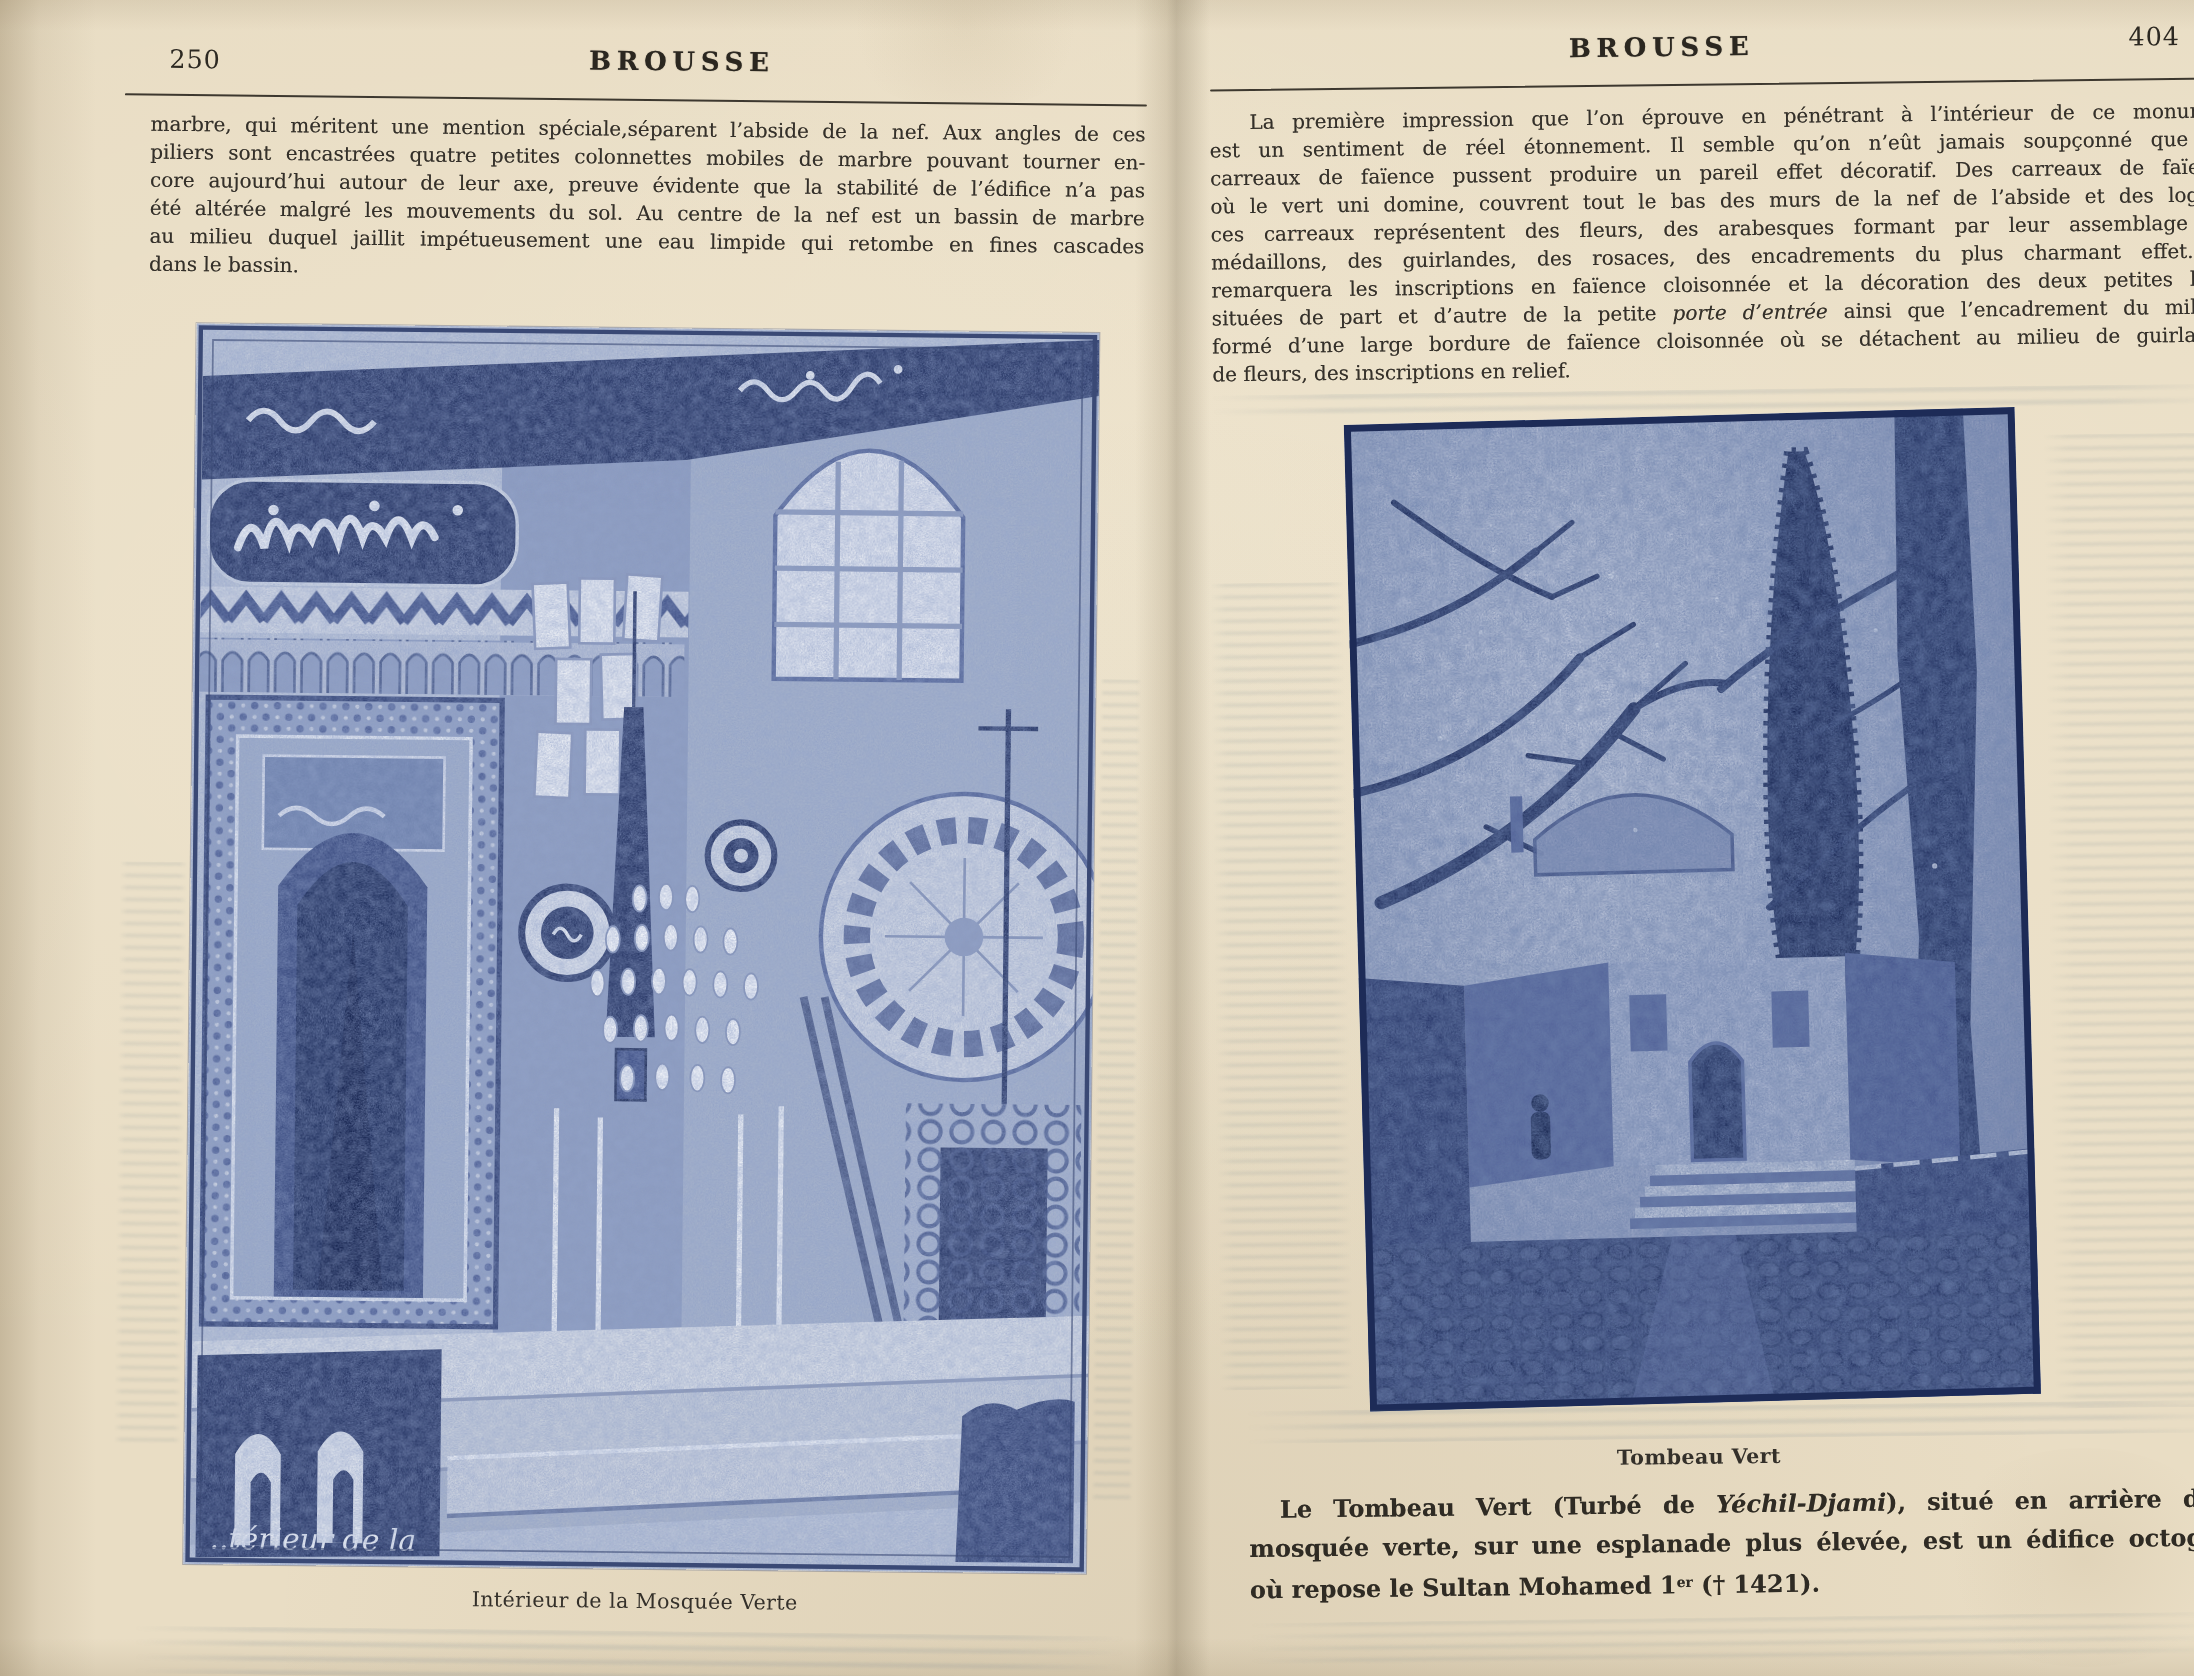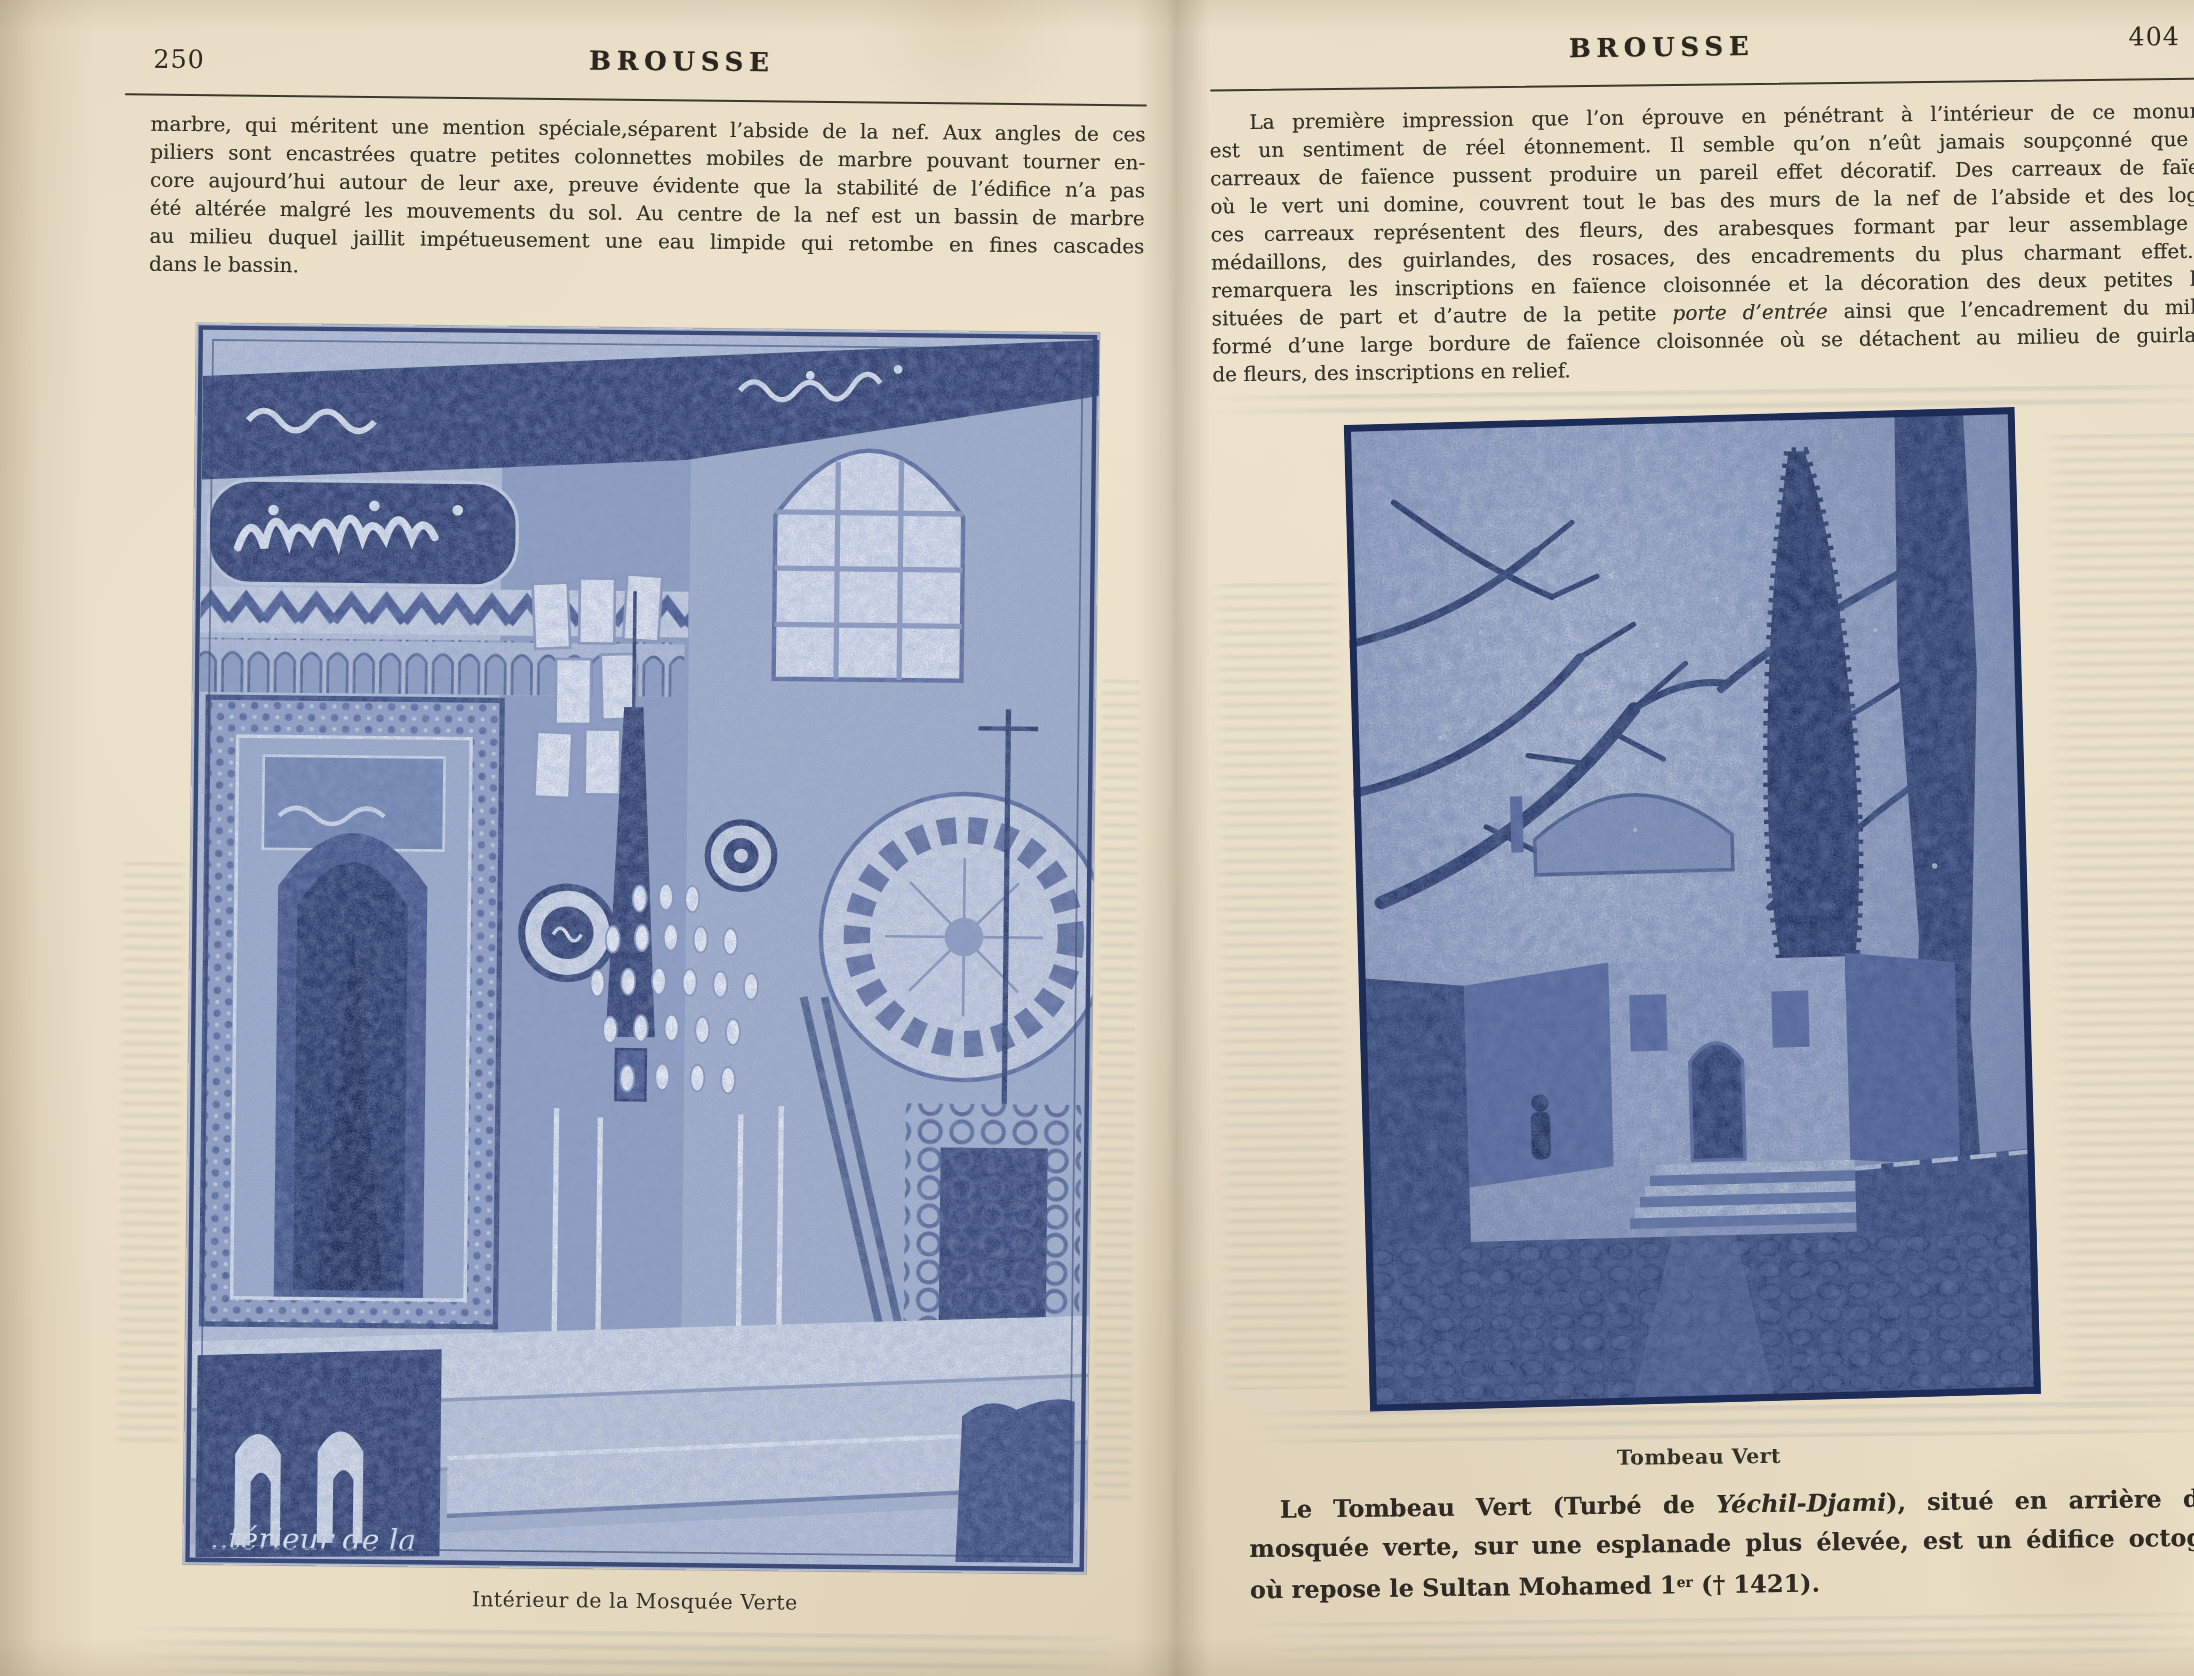--- a/index.html
+++ b/index.html
@@ -56,21 +56,21 @@
 </style>
 </head>
 <body>
 
 <div class="paper-tone"></div>
 <div class="stain" style="left:834px;top:-66px;width:263px;height:176px"></div>
 <div class="stain" style="left:1931px;top:1448px;width:307px;height:219px"></div>
 
 <div class="rot-left">
 
-  <div class="pn" style="left:154px;top:42px">250</div>
+  <div class="pn" style="left:170px;top:42px">250</div>
   <div class="hdr" style="left:584px;top:39px;width:197px">BROUSSE</div>
   <div class="rule" style="left:126px;top:92px;width:1022px"></div>
 
   <div class="para" style="left:152px;top:108px;width:995px">
     <div class="bl j">marbre, qui méritent une mention spéciale,séparent l’abside de la nef. Aux angles de ces</div>
     <div class="bl j">piliers sont encastrées quatre petites colonnettes mobiles de marbre pouvant tourner en-</div>
     <div class="bl j">core aujourd’hui autour de leur axe, preuve évidente que la stabilité de l’édifice n’a pas</div>
     <div class="bl j">été altérée malgré les mouvements du sol. Au centre de la nef est un bassin de marbre</div>
     <div class="bl j">au milieu duquel jaillit impétueusement une eau limpide qui retombe en fines cascades</div>
     <div class="bl">dans le bassin.</div>

